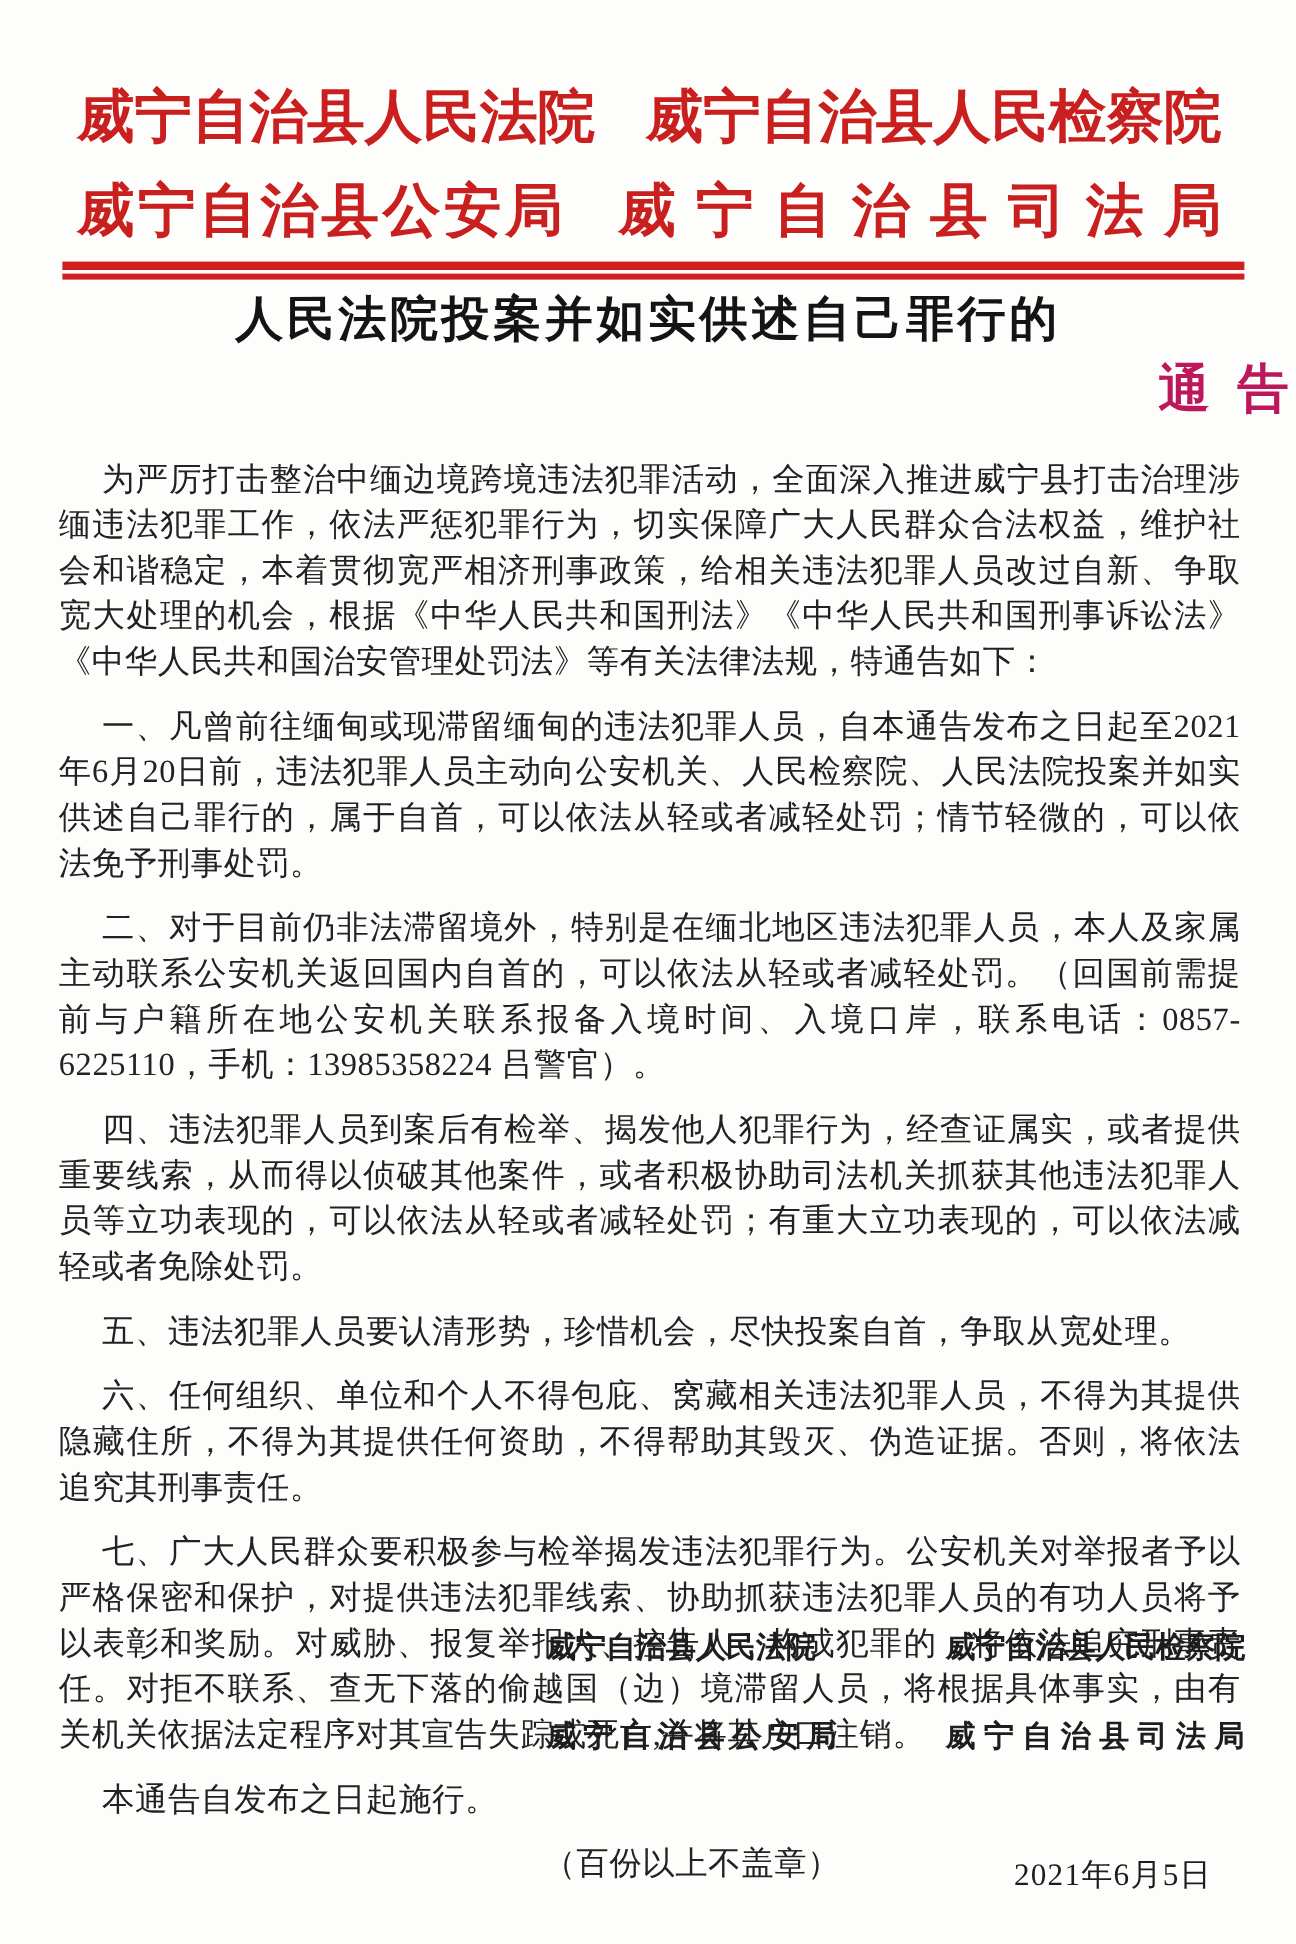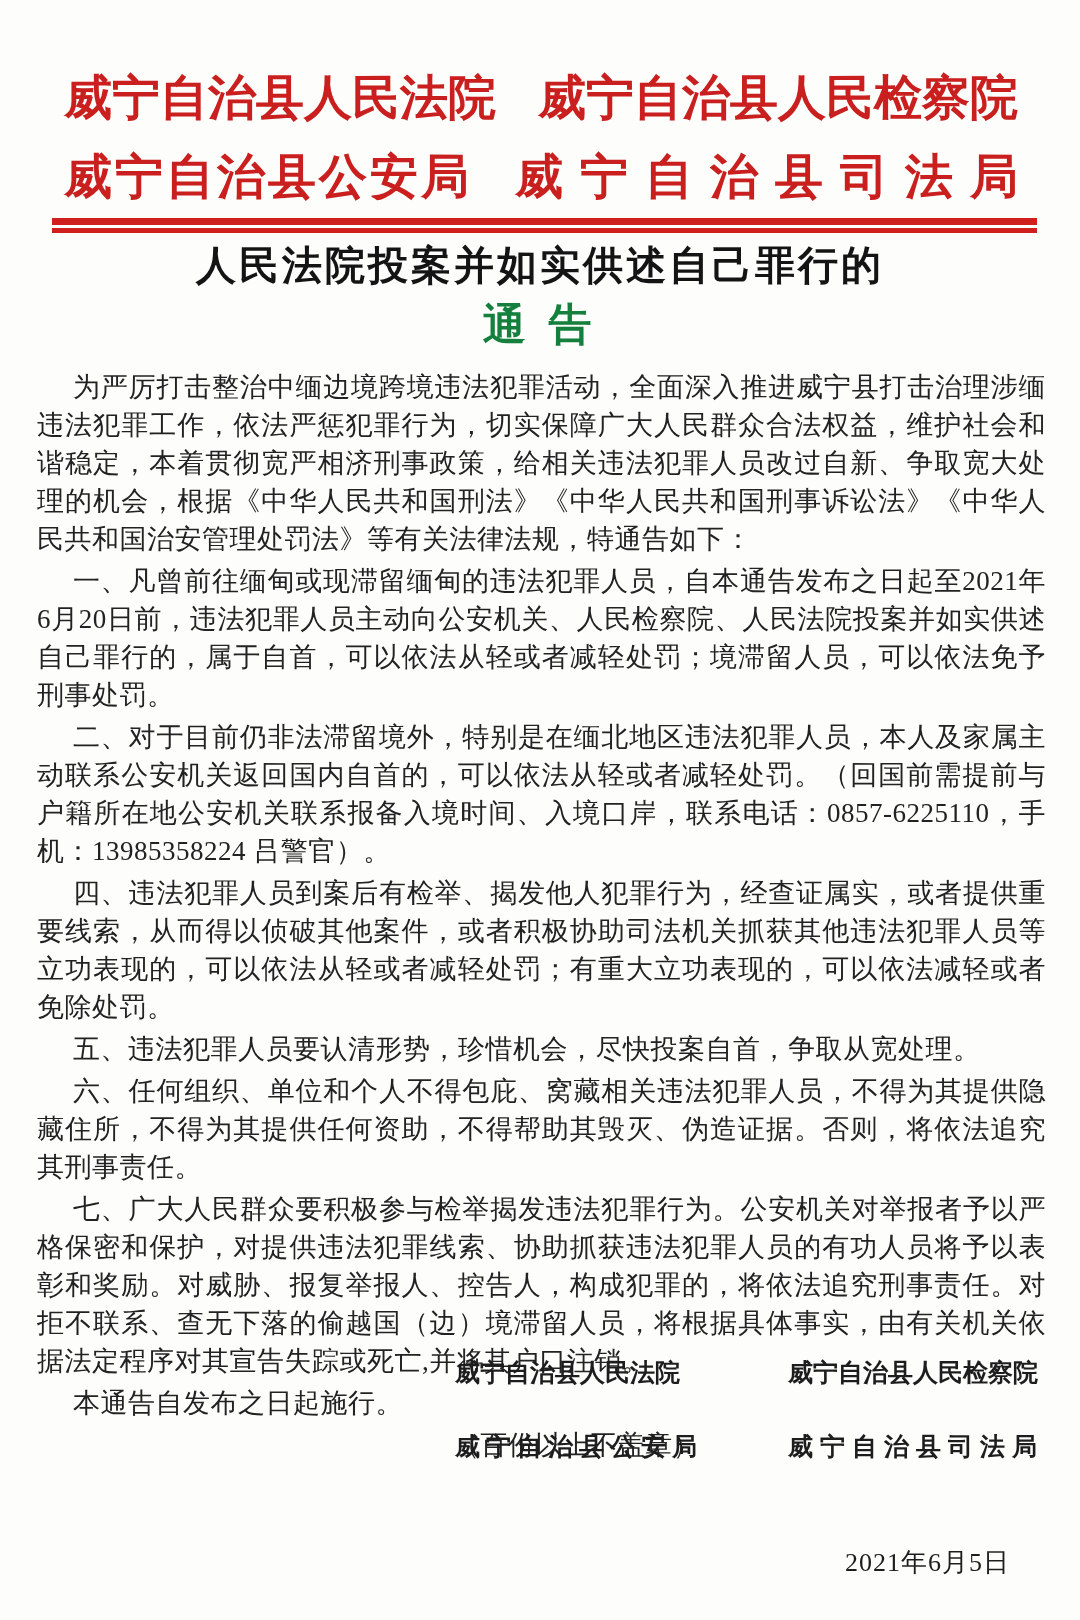--- a/index.html
+++ b/index.html
@@ -30,30 +30,30 @@
   .rule .bar-gap{height:3px;background:#fdfdfb;}
   .rule .bar-thin{height:5px;background:#d01f1f;}
   
   .doc-title{
     position:absolute;top:240px;left:0;right:0;
     text-align:center;font-size:40px;font-weight:700;color:#141414;
     letter-spacing:3px;line-height:52px;
   }
   .doc-subtitle{
     position:absolute;top:298px;left:0;right:0;
-    text-align:center;font-size:43px;font-weight:700;color:#15803d;
+    text-align:right;font-size:43px;font-weight:700;color:#be185d;
     letter-spacing:6px;line-height:54px;
   }
   
   .body{
     position:absolute;top:364px;left:33px;right:30px;
     font-size:27px;line-height:38px;letter-spacing:0.5px;
     text-align:justify;color:#222222;
   }
-  .body p{margin:4px;text-indent:36px;}
+  .body p{margin:16px;text-indent:36px;}
   .body p.closing{text-align:left;}
   .body p.stamp-note{text-indent:70px;text-align:center;}
   
   .sig{position:absolute;font-size:25px;font-weight:700;color:#1d1d1d;white-space:nowrap;}
   .sig-r1c1{top:1356px;left:455px;}
   .sig-r1c2{top:1356px;left:788px;}
   .sig-r2c1{top:1430px;left:455px;letter-spacing:6px;}
   .sig-r2c2{top:1430px;left:788px;letter-spacing:7px;}
   .doc-date{
     position:absolute;top:1502px;right:70px;
@@ -80,21 +80,21 @@
     <div class="bar-thick"></div>
     <div class="bar-gap"></div>
     <div class="bar-thin"></div>
   </div>
 
   <div class="doc-title">人民法院投案并如实供述自己罪行的</div>
   <div class="doc-subtitle">通 告</div>
 
   <div class="body">
     <p>为严厉打击整治中缅边境跨境违法犯罪活动，全面深入推进威宁县打击治理涉缅违法犯罪工作，依法严惩犯罪行为，切实保障广大人民群众合法权益，维护社会和谐稳定，本着贯彻宽严相济刑事政策，给相关违法犯罪人员改过自新、争取宽大处理的机会，根据《中华人民共和国刑法》《中华人民共和国刑事诉讼法》《中华人民共和国治安管理处罚法》等有关法律法规，特通告如下：</p>
-    <p>一、凡曾前往缅甸或现滞留缅甸的违法犯罪人员，自本通告发布之日起至2021年6月20日前，违法犯罪人员主动向公安机关、人民检察院、人民法院投案并如实供述自己罪行的，属于自首，可以依法从轻或者减轻处罚；境滞留人员，可以依法免予刑事处罚。</p>
+    <p>一、凡曾前往缅甸或现滞留缅甸的违法犯罪人员，自本通告发布之日起至2021年6月20日前，违法犯罪人员主动向公安机关、人民检察院、人民法院投案并如实供述自己罪行的，属于自首，可以依法从轻或者减轻处罚；情节轻微的，可以依法免予刑事处罚。</p>
     <p>二、对于目前仍非法滞留境外，特别是在缅北地区违法犯罪人员，本人及家属主动联系公安机关返回国内自首的，可以依法从轻或者减轻处罚。（回国前需提前与户籍所在地公安机关联系报备入境时间、入境口岸，联系电话：0857-6225110，手机：13985358224 吕警官）。</p>
     <p>四、违法犯罪人员到案后有检举、揭发他人犯罪行为，经查证属实，或者提供重要线索，从而得以侦破其他案件，或者积极协助司法机关抓获其他违法犯罪人员等立功表现的，可以依法从轻或者减轻处罚；有重大立功表现的，可以依法减轻或者免除处罚。</p>
     <p>五、违法犯罪人员要认清形势，珍惜机会，尽快投案自首，争取从宽处理。</p>
     <p>六、任何组织、单位和个人不得包庇、窝藏相关违法犯罪人员，不得为其提供隐藏住所，不得为其提供任何资助，不得帮助其毁灭、伪造证据。否则，将依法追究其刑事责任。</p>
     <p>七、广大人民群众要积极参与检举揭发违法犯罪行为。公安机关对举报者予以严格保密和保护，对提供违法犯罪线索、协助抓获违法犯罪人员的有功人员将予以表彰和奖励。对威胁、报复举报人、控告人，构成犯罪的，将依法追究刑事责任。对拒不联系、查无下落的偷越国（边）境滞留人员，将根据具体事实，由有关机关依据法定程序对其宣告失踪或死亡,并将其户口注销。</p>
     <p class="closing">本通告自发布之日起施行。</p>
     <p class="stamp-note">（百份以上不盖章）</p>
   </div>
 
   <div class="sig sig-r1c1">威宁自治县人民法院</div>

